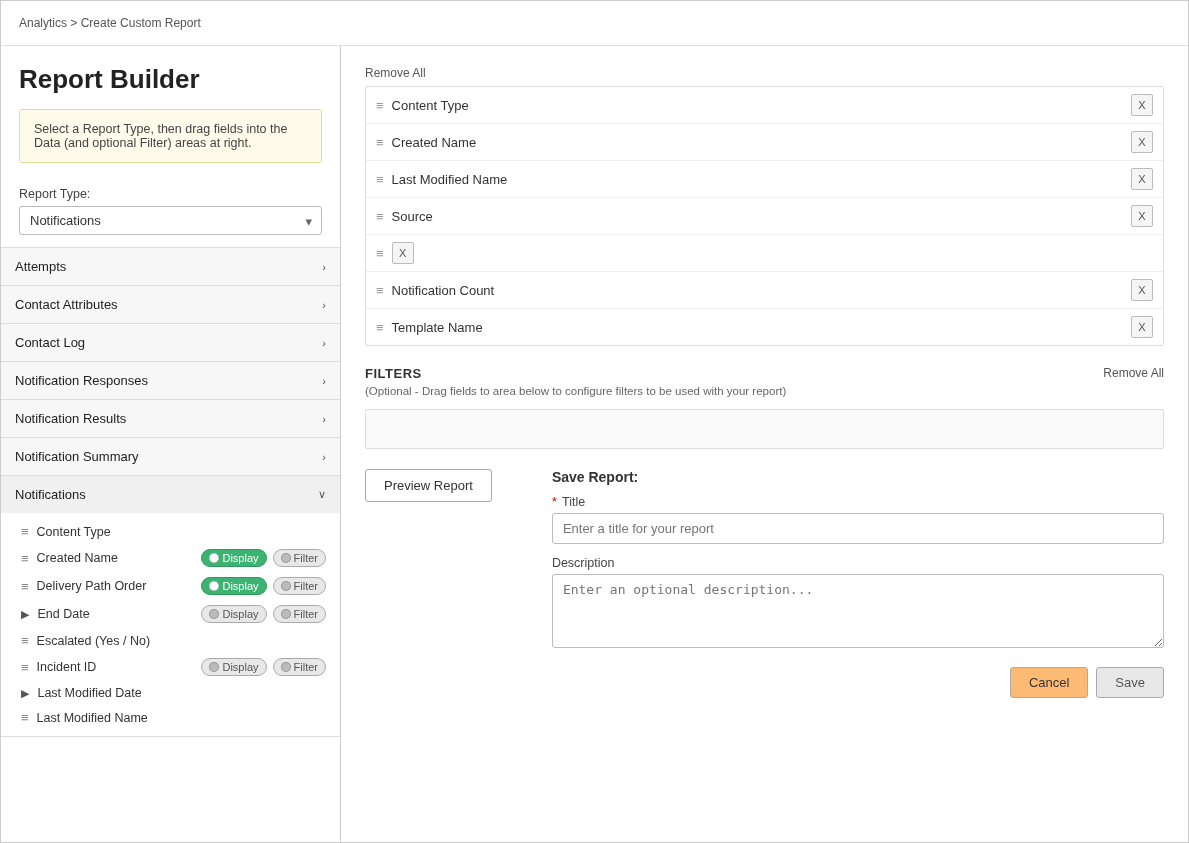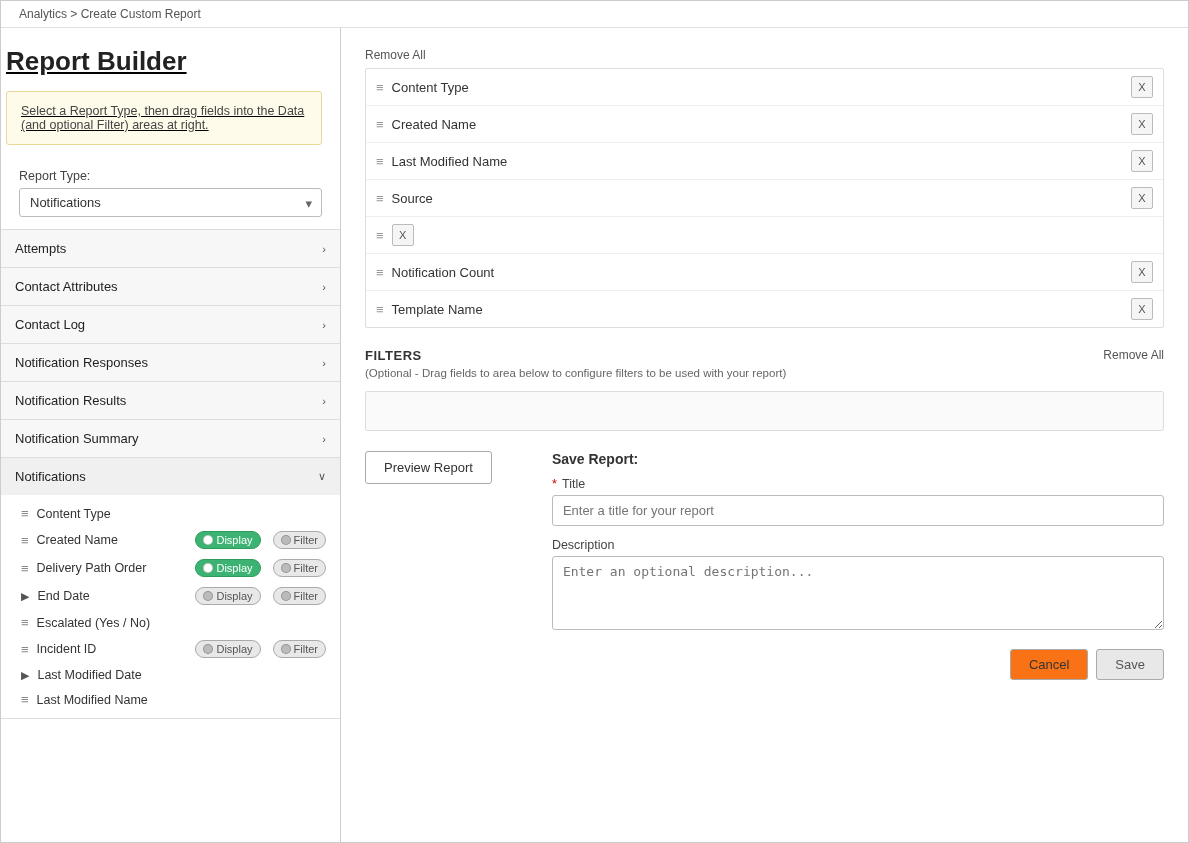--- a/index.html
+++ b/index.html
@@ -14,42 +14,41 @@
     }
     .window {
       width: 1189px;
       min-height: 843px;
       background: #fff;
       border: 1px solid #ccc;
       display: flex;
       flex-direction: column;
     }
     .breadcrumb {
-      padding: 6px 18px;
+      padding: 15px 18px;
       font-size: 12px;
       color: #555;
       border-bottom: 1px solid #e0e0e0;
     }
     .main-layout {
       display: flex;
       flex: 1;
       overflow: hidden;
     }
     
     .left-panel {
       width: 340px;
       min-width: 340px;
       border-right: 1px solid #ccc;
       display: flex;
       flex-direction: column;
       overflow: hidden;
     }
     .left-header {
-      padding: 18px 18px 10px 5px;
-      text-decoration: underline;
+      padding: 18px 18px 10px 18px;
     }
     .left-header h1 {
       font-size: 26px;
       font-weight: bold;
       color: #222;
       margin-bottom: 14px;
     }
     .info-box {
       background: #fffbea;
       border: 1px solid #e8d89a;
@@ -134,21 +133,21 @@
       font-size: 13px;
       cursor: grab;
     }
     .field-label {
       flex: 1;
       font-size: 12.5px;
       color: #333;
     }
     .toggle-group {
       display: flex;
-      gap: 12px;
+      gap: 6px;
       align-items: center;
     }
     .toggle-btn {
       display: inline-flex;
       align-items: center;
       gap: 3px;
       padding: 2px 7px;
       border-radius: 10px;
       font-size: 11px;
       border: 1px solid #aaa;
@@ -313,21 +312,21 @@
     }
     .action-btns {
       display: flex;
       justify-content: flex-end;
       gap: 8px;
       margin-top: 4px;
     }
     .cancel-btn {
       padding: 7px 18px;
       border: 1px solid #aaa;
-      background: #f97316;
+      background: #fdba74;
       border-radius: 3px;
       cursor: pointer;
       font-size: 13px;
       color: #333;
     }
     .save-btn {
       padding: 7px 18px;
       border: 1px solid #aaa;
       background: #e8e8e8;
       border-radius: 3px;

